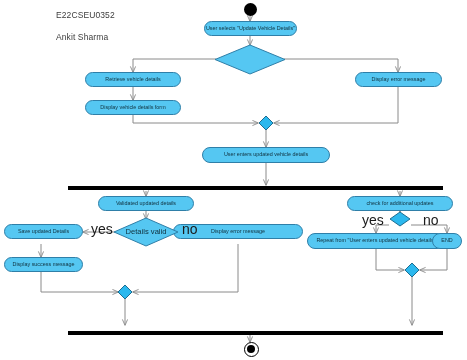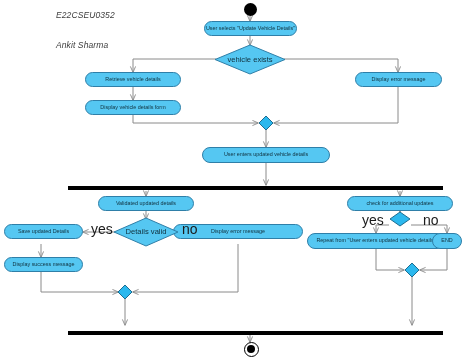--- a/index.html
+++ b/index.html
@@ -27,21 +27,20 @@
     height: 360px;
     pointer-events: none;
   }
 
   .hdr {
     position: absolute;
     font-size: 8.5px;
     color: #3d3d3d;
     letter-spacing: 0.1px;
     white-space: nowrap;
-    font-style: italic;
   }
 
   .node {
     position: absolute;
     box-sizing: border-box;
     background: #55c7f2;
     border: 1px solid #2f7fa8;
     border-radius: 11px;
     color: #11323f;
     font-size: 5.4px;
@@ -176,21 +175,21 @@
 
       <path d="M447,249 L447,270 L420,270"></path>
 
       <path d="M412,277 L412,325"></path>
 
       <path d="M250,335 L250,342"></path>
     </g>
   </svg>
 
   <div class="hdr" style="left:56px; top:10px;">E22CSEU0352</div>
-  <div class="hdr" style="left:56px; top:40px;">Ankit Sharma</div>
+  <div class="hdr" style="left:56px; top:32px;">Ankit Sharma</div>
 
   <div class="start-node" style="left:244px; top:3px;"></div>
 
   <div class="node" style="left:204px; top:21px; width:93px; height:15px;">User selects "Update Vehicle Details"</div>
 
   <div class="node" style="left:85px; top:72px; width:96px; height:15px;">Retrieve vehicle details</div>
 
   <div class="node" style="left:85px; top:100px; width:96px; height:15px;">Display vehicle details form</div>
 
   <div class="node" style="left:355px; top:72px; width:87px; height:15px;">Display error message</div>
@@ -208,21 +207,20 @@
   <div class="node" style="left:4px; top:257px; width:79px; height:15px;">Display success message</div>
 
   <div class="node" style="left:307px; top:233px; width:138px; height:16px;">Repeat from "User enters updated vehicle details"</div>
 
   <div class="node" style="left:432px; top:233px; width:30px; height:16px;">END</div>
 
   <div class="diamond" style="left:228px; top:45px; width:44px; height:28px; transform:rotate(0deg); clip-path:polygon(50% 0%, 100% 50%, 50% 100%, 0% 50%); border:none; background:#55c7f2;"></div>
   <svg style="position:absolute; left:214px; top:44px; width:72px; height:31px;" viewBox="0 0 72 31" xmlns="http://www.w3.org/2000/svg">
     <polygon points="36,1 71,15.5 36,30 1,15.5" fill="#55c7f2" stroke="#2f7fa8" stroke-width="1"></polygon>
   </svg>
-  <div class="diamond-label" style="left:214px; top:44px; width:72px; height:31px;">vehicle exists</div>
 
   <svg style="position:absolute; left:258px; top:115px; width:16px; height:16px;" viewBox="0 0 16 16" xmlns="http://www.w3.org/2000/svg">
     <polygon points="8,1 15,8 8,15 1,8" fill="#2bb8ee" stroke="#1c6d91" stroke-width="1"></polygon>
   </svg>
 
   <div class="bar" style="left:68px; top:186px; width:375px;"></div>
 
   <svg style="position:absolute; left:113px; top:217px; width:66px; height:30px;" viewBox="0 0 66 30" xmlns="http://www.w3.org/2000/svg">
     <polygon points="33,1 65,15 33,29 1,15" fill="#55c7f2" stroke="#2f7fa8" stroke-width="1"></polygon>
   </svg>

